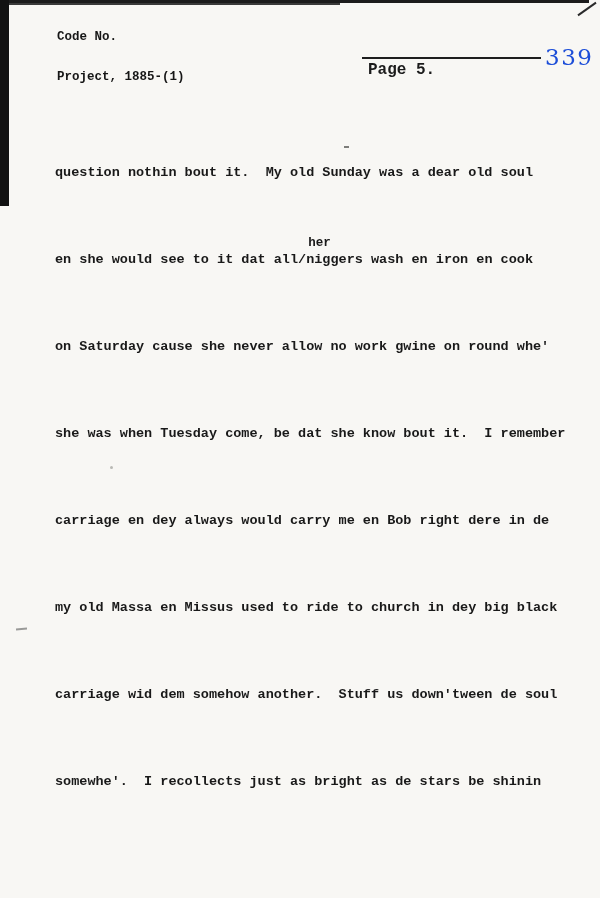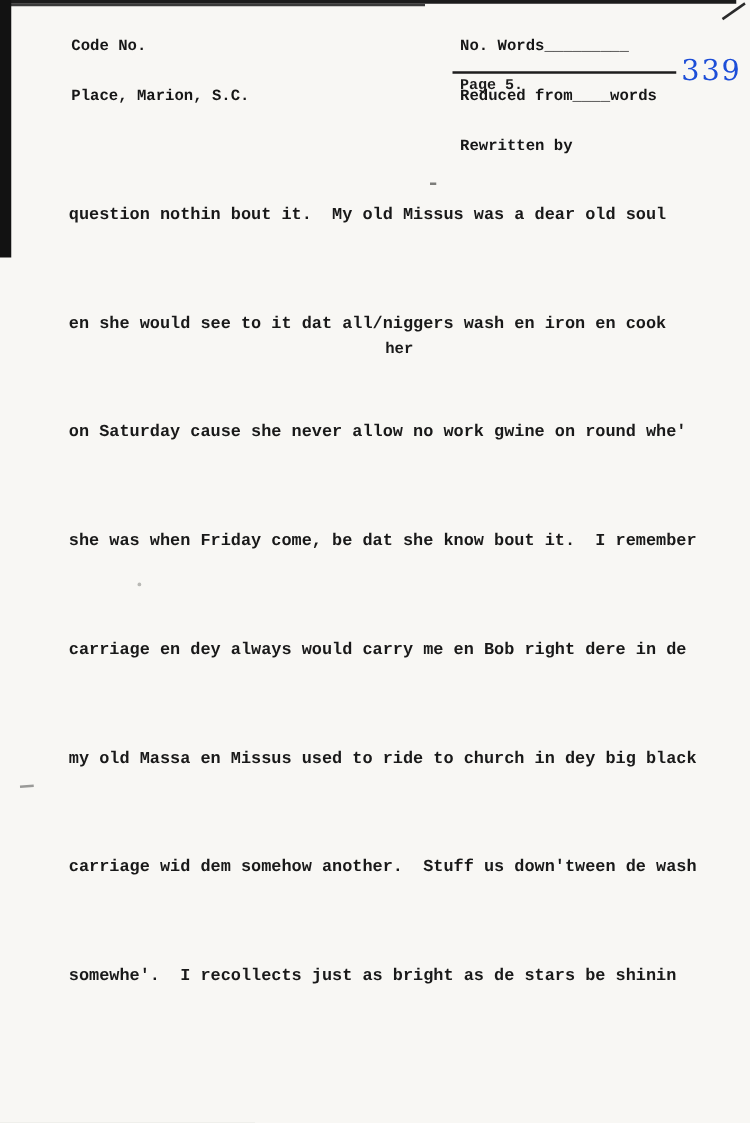--- a/index.html
+++ b/index.html
@@ -24,77 +24,72 @@
   .hdr {
     position:absolute;
     font-size:12.5px; font-weight:700;
     line-height:13.2px;
     white-space:pre;
     color:#161616;
   }
   .hdr-left  { left:57px;  top:5px; }
   .hdr-right { left:368px; top:5px; }
   .hdr-rule  { position:absolute; left:362px; top:57px; width:179px; height:2px; background:#1e1e1e; }
-  .page-label{ position:absolute; left:368px; top:61px; font-size:12px; font-weight:700; white-space:pre;text-align:center; }
+  .page-label{ position:absolute; left:368px; top:61px; font-size:16px; font-weight:700; white-space:pre;text-align:center; }
   .folio {
     position:absolute; left:545px; top:44px;
     font-family:"DejaVu Serif", serif;
     font-size:23px; letter-spacing:1.5px;
     color:#1d4ed8;
   }
   
   .body-text {
     position:absolute; left:55px; top:100px;
     font-size:13.5px; font-weight:700;
     line-height:29px;
     white-space:pre;
     color:#191919;
   }
   .line { height:29px; position:relative; }
   .ins-wrap { position:relative; }
   .ins {
     position:absolute; left:2px; top:-15px;
-    font-size:12.5px; line-height:13px;margin-top:36px;
+    font-size:12.5px; line-height:13px;
   }
 </style>
 </head>
 <body>
 
 <div class="page">
 
   <div class="scan-top"></div>
   <div class="scan-top2"></div>
   <div class="scan-left"></div>
   <div class="scan-hook"></div>
   <div class="scan-dash"></div>
   <div class="scan-dot-a"></div>
   <div class="scan-dot-b"></div>
 
   <div class="hdr hdr-left">
     <div>Code No.</div>
-    <div>Place, Marion, S.C.</div>
+    <div>Project, 1885-(1)</div>
   </div>
 
-  <div class="hdr hdr-right">
-    <div>No. Words_________</div>
-    <div>Reduced from____words</div>
-    <div>Rewritten by</div>
-  </div>
   <div class="hdr-rule"></div>
   <div class="page-label">Page 5.</div>
   <div class="folio">339</div>
 
   <div class="body-text">
-    <div class="line">question nothin bout it.  My old Missus was a dear old soul</div>
+    <div class="line">question nothin bout it.  My old Sunday was a dear old soul</div>
     <div class="line"><span>en she would see to it dat all/</span><span class="ins-wrap"><span class="ins">her</span><span>niggers wash en iron en cook</span></span></div>
     <div class="line">on Saturday cause she never allow no work gwine on round whe'</div>
-    <div class="line">she was when Friday come, be dat she know bout it.  I remember</div>
+    <div class="line">she was when Tuesday come, be dat she know bout it.  I remember</div>
     <div class="line">carriage en dey always would carry me en Bob right dere in de</div>
     <div class="line">my old Massa en Missus used to ride to church in dey big black</div>
-    <div class="line">carriage wid dem somehow another.  Stuff us down'tween de wash</div>
+    <div class="line">carriage wid dem somehow another.  Stuff us down'tween de soul</div>
     <div class="line">somewhe'.  I recollects just as bright as de stars be shinin</div>
     
     
     
     
     
     
     
     
     

